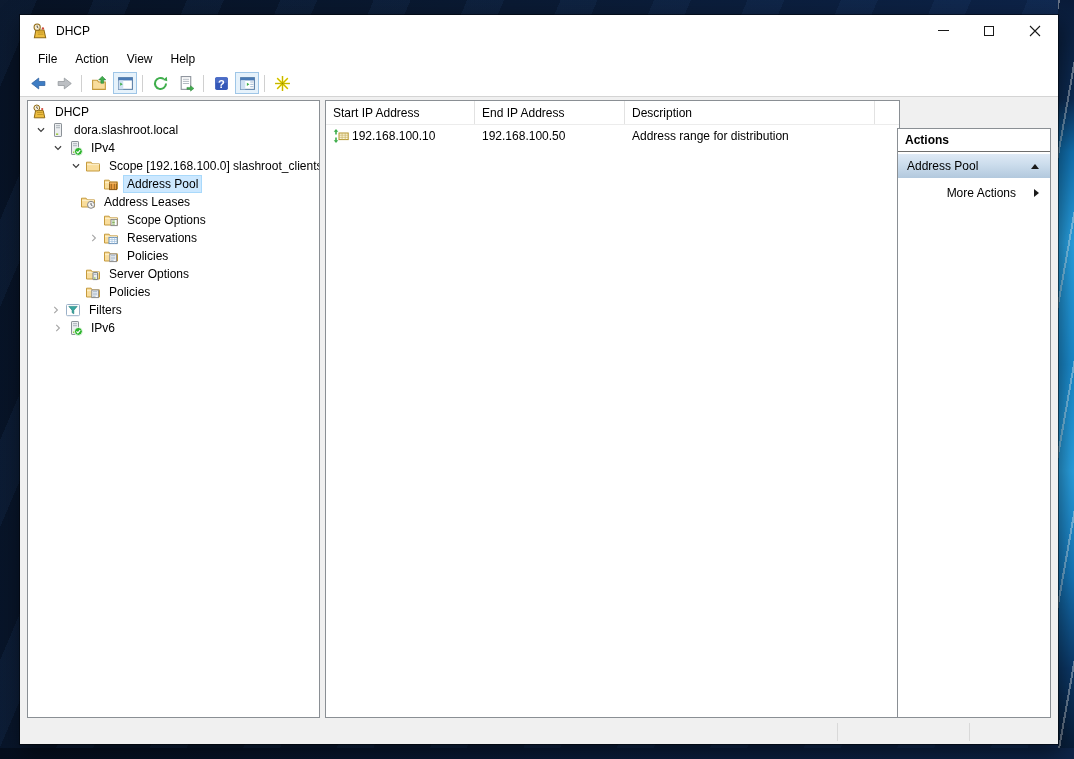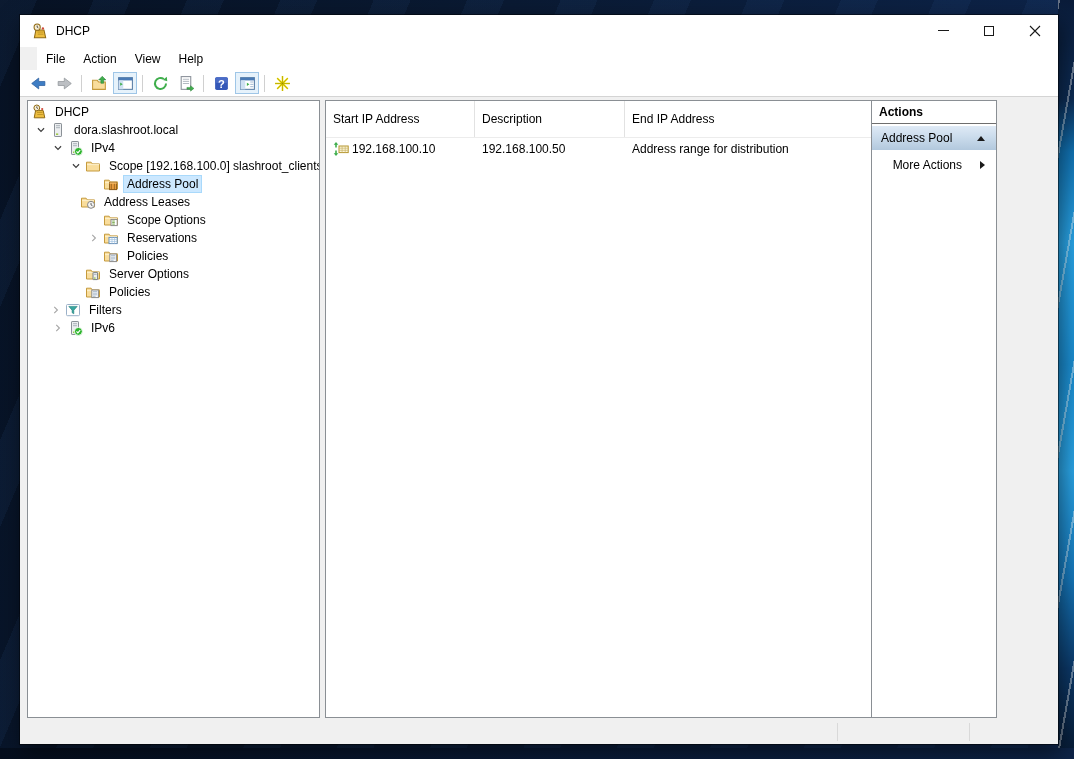--- a/index.html
+++ b/index.html
@@ -24,49 +24,49 @@
 
   .titlebar { position:absolute; top:0; left:0; right:0; height:32px; background:#fff;
     display:flex; align-items:center; }
   .app-icon { width:17px; height:17px; margin-left:11px; flex:none; }
   .title-text { margin-left:8px; }
   .win-controls { position:absolute; right:0; top:0; display:flex; height:31px; }
   .wc { width:46px; height:31px; display:flex; align-items:center; justify-content:center; }
   .glyph-min { width:11px; height:1px; background:#1a1a1a; display:block; }
   .glyph-max { width:10px; height:10px; border:1px solid #1a1a1a; display:block; }
 
-  .menubar { position:absolute; top:32px; left:17px; right:0; height:23px; background:#fff;
-    display:flex; align-items:center; }
+  .menubar { position:absolute; top:32px; left:0; right:0; height:23px; background:#fff;
+    display:flex; align-items:center; padding-left:9px; }
   .menu-item { padding:3px 9px; }
 
   .toolbar { position:absolute; top:55px; left:0; right:0; height:27px; background:#fff;
     border-bottom:1px solid #d4d4d4; display:flex; align-items:center; padding-left:5px; }
   .tbtn { width:24px; height:22px; display:flex; align-items:center; justify-content:center;
     margin:0 1px; border:1px solid transparent; }
   .tbtn.active { background:#e6f2fb; border-color:#9fc6e7; }
   .tbtn svg { width:17px; height:17px; }
   .tsep { width:1px; height:17px; background:#d0d0d0; margin:0 4px; flex:none; }
 
   .content { position:absolute; top:82px; left:0; right:0; bottom:24px; background:#f0f0f0; }
   .pane { position:absolute; top:3px; bottom:2px; background:#fff; border:1px solid #8a8f94; }
   .tree-pane    { left:7px;   width:293px; overflow:hidden; padding-top:2px; }
   .list-pane    { left:305px; width:575px; overflow:hidden; }
-  .actions-pane { left:851px; width:126px; overflow:hidden; }
+  .actions-pane { left:877px; width:154px; overflow:hidden;margin-top:28px; }
 
   
   .trow { height:18px; display:flex; align-items:center; white-space:nowrap; }
   .chev { width:18px; height:16px; flex:none; display:flex; align-items:center; justify-content:center; }
   .chev svg { width:14px; height:14px; }
   .ticon { width:17px; height:16px; flex:none; margin-right:4px; }
   .ticon svg { width:16px; height:16px; }
   .tlabel { padding:1px 3px; }
   .tlabel.sel { background:#cce8ff; outline:1px solid #a9d9fb; }
 
   
-  .lheader { display:grid; grid-template-columns:149px 150px 250px 1fr; height:37px;
+  .lheader { display:grid; grid-template-columns:149px 150px 250px 1fr; height:24px;
     border-bottom:1px solid #ececec; }
   .hcell { display:flex; align-items:center; padding-left:7px; border-right:1px solid #e2e2e2; }
   .hcell:last-child { border-right:none; }
   .lrow { display:grid; grid-template-columns:149px 150px 250px 1fr; height:22px; align-items:center; }
   .lcell { padding-left:7px; display:flex; align-items:center; white-space:nowrap; }
   .lcell .ticon { margin-right:2px; }
 
   
   .ahdr { height:23px; line-height:23px; font-weight:bold; padding-left:7px;
     border-bottom:1px solid #6e6e6e; background:#fff; }
@@ -428,22 +428,22 @@
               <use href="#sym-server-check" xlink:href="#sym-server-check"></use>
             </svg></span>
         <span class="tlabel">IPv6</span>
       </div>
 
     </div>
 
     <div class="pane list-pane">
       <div class="lheader">
         <span class="hcell">Start IP Address</span>
+        <span class="hcell">End IP Address</span>
         <span class="hcell">Description</span>
-        <span class="hcell">End IP Address</span>
         <span class="hcell"></span>
       </div>
       <div class="lrow">
         <span class="lcell">
           <span class="ticon"><svg viewBox="0 0 16 16">
                 <use href="#sym-iprange" xlink:href="#sym-iprange"></use>
               </svg></span>
           <span>192.168.100.10</span>
         </span>
         <span class="lcell">192.168.100.50</span>

